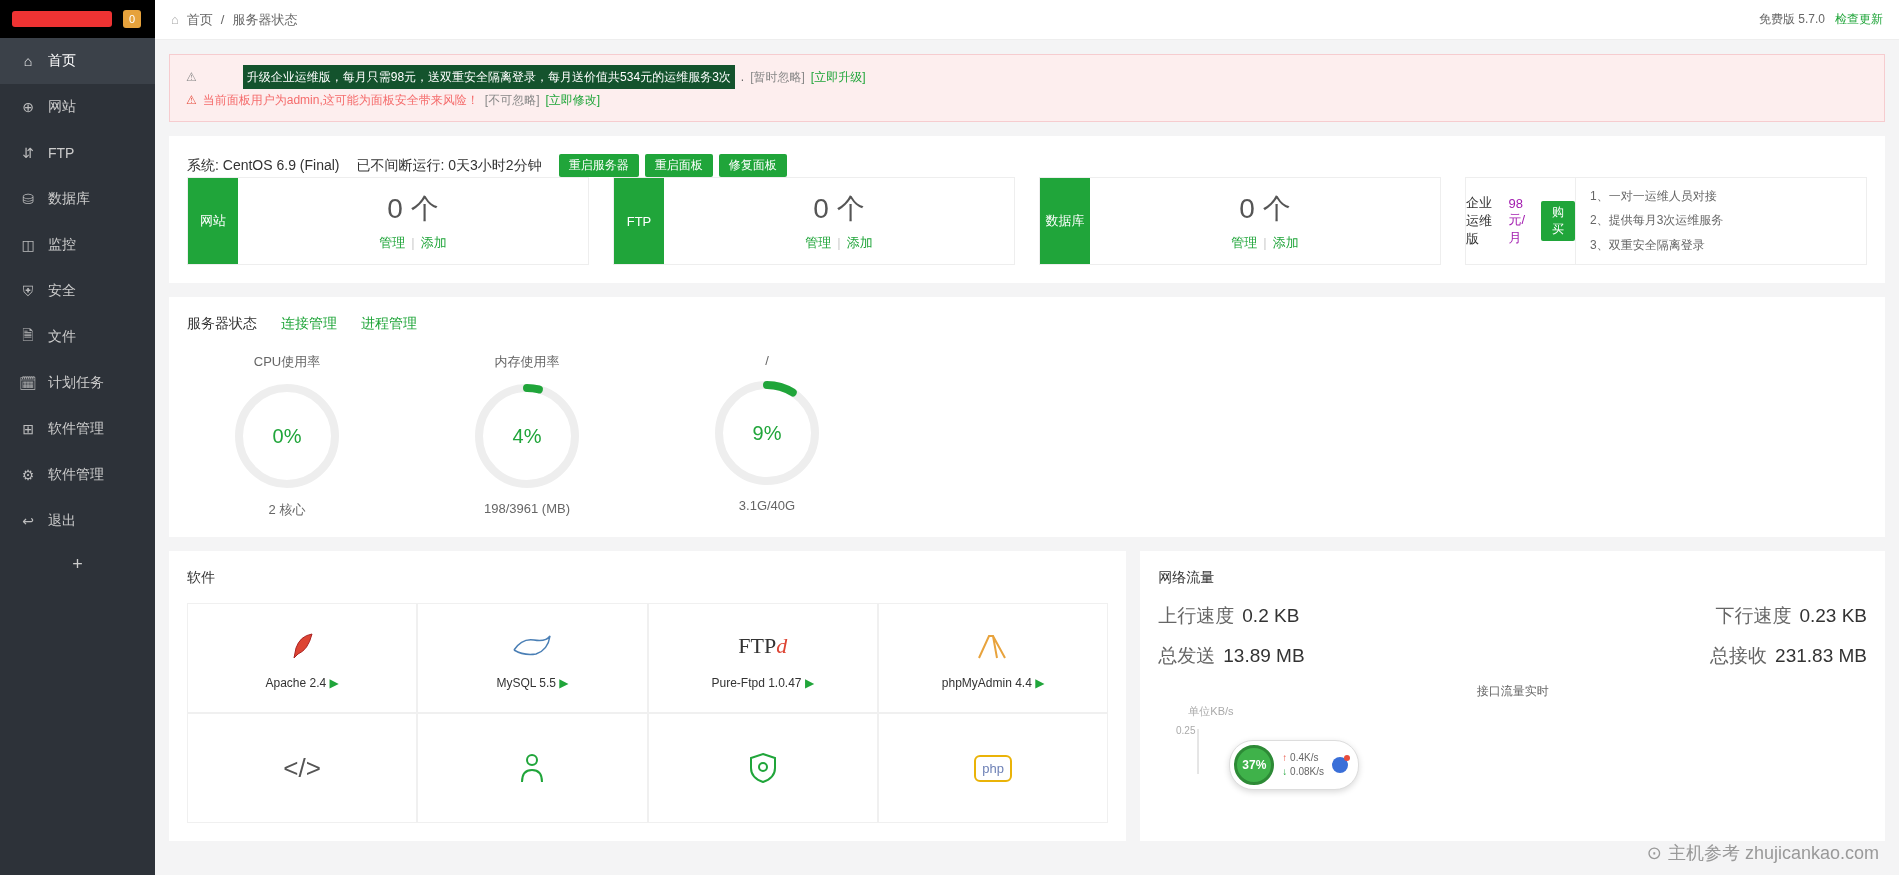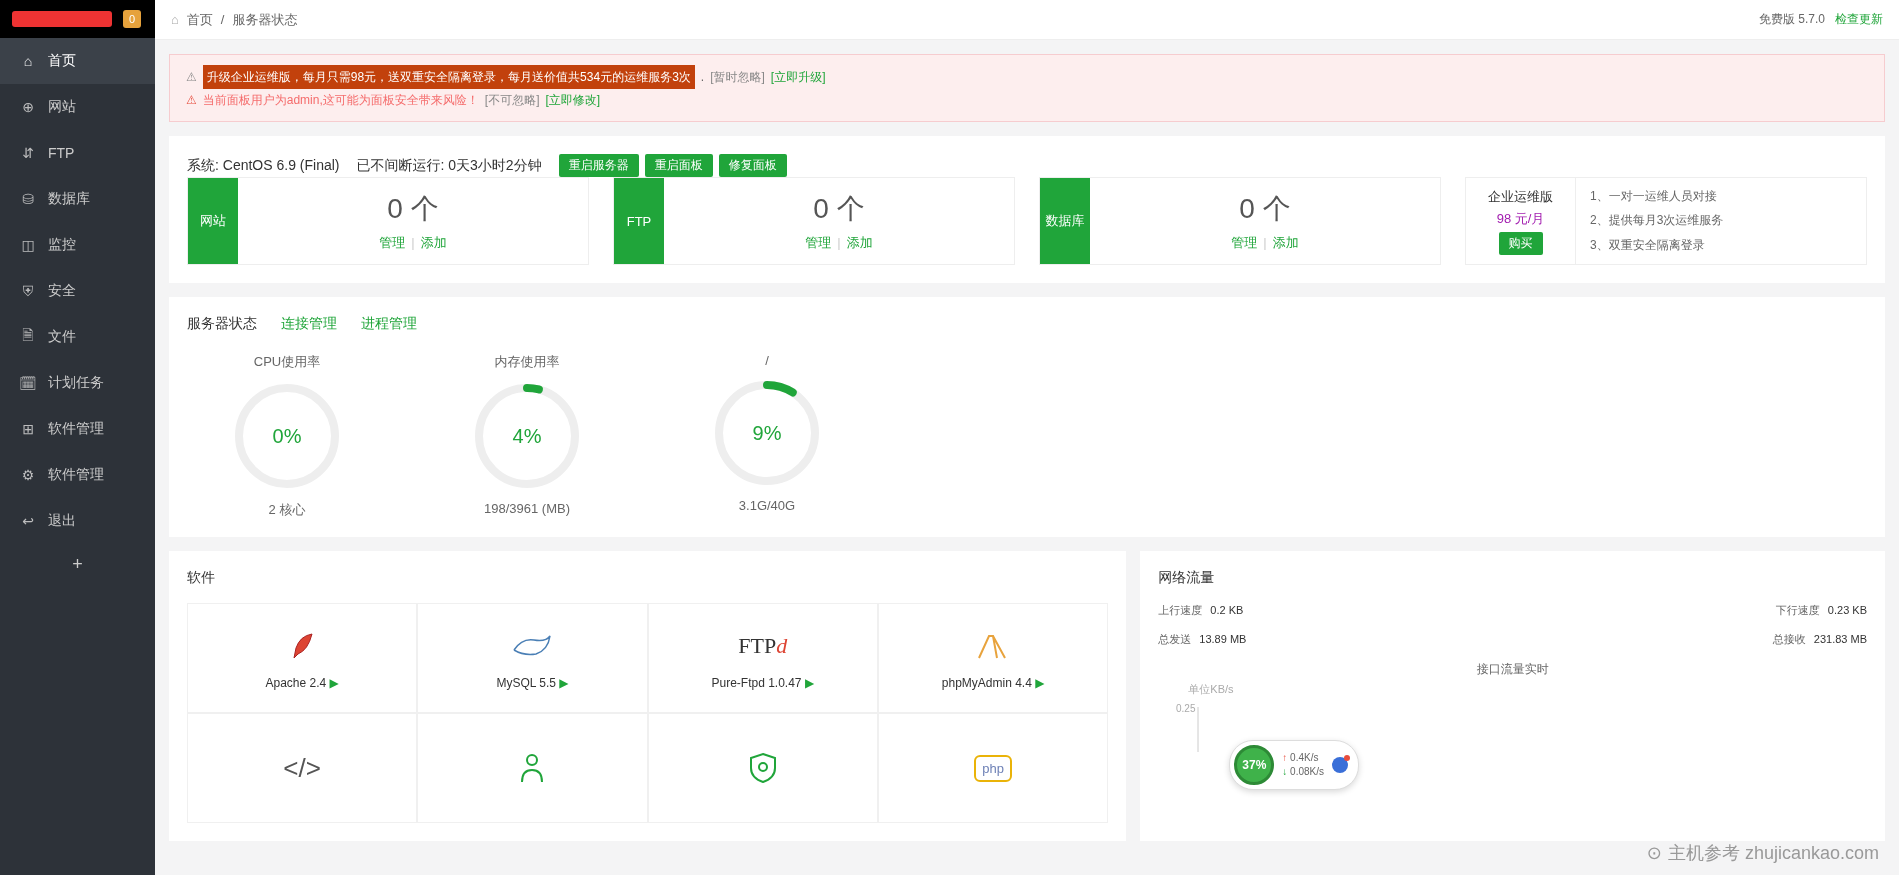--- a/index.html
+++ b/index.html
@@ -23,41 +23,41 @@
 .breadcrumb .home-icon { color: #aaa; }
 .topbar-right { display: flex; align-items: center; gap: 10px; font-size: 12px; }
 .link-green { color: #20a53a; cursor: pointer; }
 .content { padding: 14px; overflow: auto; flex: 1; }
 
 
 .alert { background: #fdeeee; border: 1px solid #f6cccf; padding: 10px 16px; margin-bottom: 14px; font-size: 12px; line-height: 22px; }
 .alert-line { display: flex; align-items: center; gap: 6px; flex-wrap: wrap; }
 .alert .warn-icon { color: #888; }
 .alert .warn-icon.red { color: #e74c3c; }
-.highlight { background: #c2410c; color: #fff; padding: 1px 4px; }
+.highlight { background: #14532d; color: #fff; padding: 1px 4px; margin-left: 40px; }
 .orange-text { color: #f56c6c; }
 .bracket-link { color: #888; cursor: pointer; }
 
 
 .panel { background: #fff; padding: 18px; margin-bottom: 14px; }
 .status-line { display: flex; align-items: center; gap: 17px; font-size: 14px; color: #333; }
 .btn-green { background: #20a53a; color: #fff; border: none; padding: 3px 10px; font-size: 12px; border-radius: 2px; cursor: pointer; }
 
 
 .dash-row { display: flex; gap: 24px; }
 .dash-card { flex: 1; display: flex; border: 1px solid #eee; height: 88px; }
 .dash-card .tag { width: 50px; background: #20a53a; color: #fff; display: flex; align-items: center; justify-content: center; font-size: 13px; writing-mode: horizontal-tb; }
 .dash-card .body { flex: 1; display: flex; flex-direction: column; align-items: center; justify-content: center; gap: 6px; }
 .dash-card .count { font-size: 28px; color: #555; }
 .dash-card .links { font-size: 13px; }
 .dash-card .links a { color: #20a53a; cursor: pointer; margin: 0 6px; }
 .dash-card .divider { color: #ccc; }
 
 .promo-card { flex: 1; border: 1px solid #eee; height: 88px; display: flex; }
-.promo-left { width: 110px; display: flex; flex-direction: column; align-items: center; justify-content: center; gap: 4px; border-right: 1px solid #eee; }
+.promo-left { width: 110px; display: flex; flex-direction: row; align-items: center; justify-content: center; gap: 4px; border-right: 1px solid #eee; }
 .promo-left .title { color: #333; font-size: 13px; }
 .promo-left .price { color: #a21caf; font-size: 13px; }
 .promo-right { flex: 1; padding: 6px 14px; font-size: 12px; color: #666; display: flex; flex-direction: column; justify-content: space-around; }
 
 
 .section-head { display: flex; align-items: center; gap: 24px; font-size: 14px; margin-bottom: 20px; }
 .section-head .title { color: #333; }
 .gauges { display: flex; gap: 80px; padding: 0 20px; }
 .gauge { display: flex; flex-direction: column; align-items: center; gap: 10px; width: 160px; }
 .gauge-label { color: #666; font-size: 13px; }
@@ -71,21 +71,21 @@
 .bottom-row { display: flex; gap: 14px; }
 .bottom-row .panel { margin-bottom: 0; }
 .software-panel { flex: 1.3; }
 .network-panel { flex: 1; }
 .soft-grid { display: grid; grid-template-columns: repeat(4, 1fr); gap: 0; }
 .soft-item { height: 110px; border: 1px solid #f0f0f0; display: flex; flex-direction: column; align-items: center; justify-content: center; gap: 10px; font-size: 12px; color: #333; cursor: pointer; }
 .soft-item .soft-icon { height: 40px; display: flex; align-items: center; justify-content: center; font-size: 28px; }
 .soft-item .play { color: #20a53a; }
 .section-title { font-size: 14px; color: #333; margin-bottom: 16px; }
 
-.net-stats { display: flex; justify-content: space-between; margin-bottom: 14px; font-size: 11px; color: #666; }
+.net-stats { display: flex; justify-content: space-between; margin-bottom: 14px; font-size: 19px; color: #666; }
 .net-stats span.val { margin-left: 8px; color: #333; }
 .chart-title { text-align: center; color: #666; font-size: 12px; margin: 10px 0 4px; }
 .chart-unit { color: #aaa; font-size: 11px; margin-left: 30px; }
 
 
 .float-widget { position: absolute; top: 740px; right: 540px; display: flex; align-items: center; gap: 8px; background: #fff; border: 1px solid #ddd; border-radius: 24px; padding: 4px 10px 4px 4px; box-shadow: 0 2px 6px rgba(0,0,0,0.15); }
 .float-widget .circle { width: 40px; height: 40px; border-radius: 50%; background: #3fb24a; border: 3px solid #2d8a36; color: #fff; display: flex; align-items: center; justify-content: center; font-size: 12px; font-weight: bold; }
 .float-widget .rates { font-size: 10px; line-height: 14px; }
 .float-widget .rates .up { color: #e74c3c; }
 .float-widget .rates .down { color: #20a53a; }

